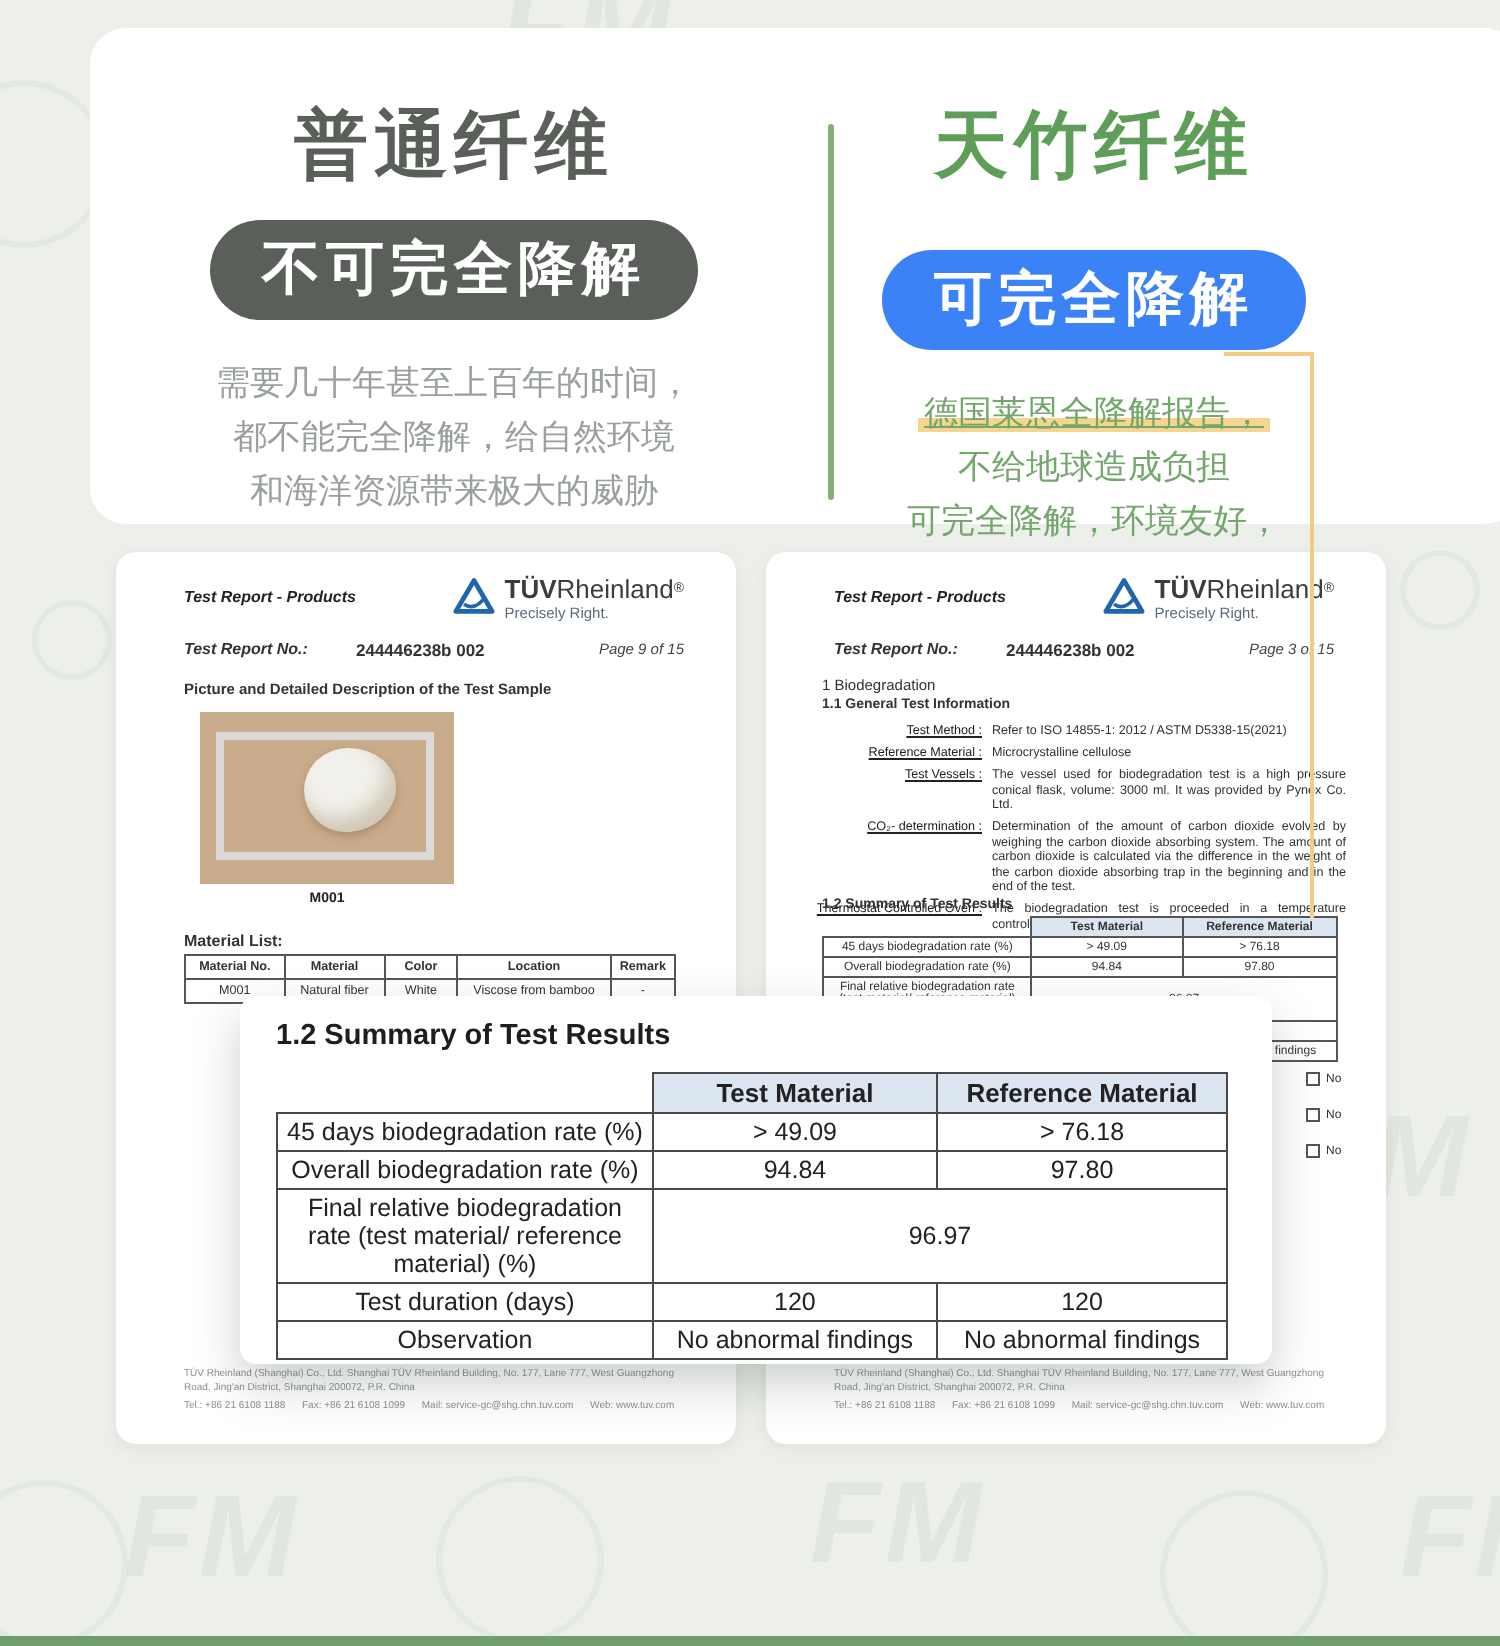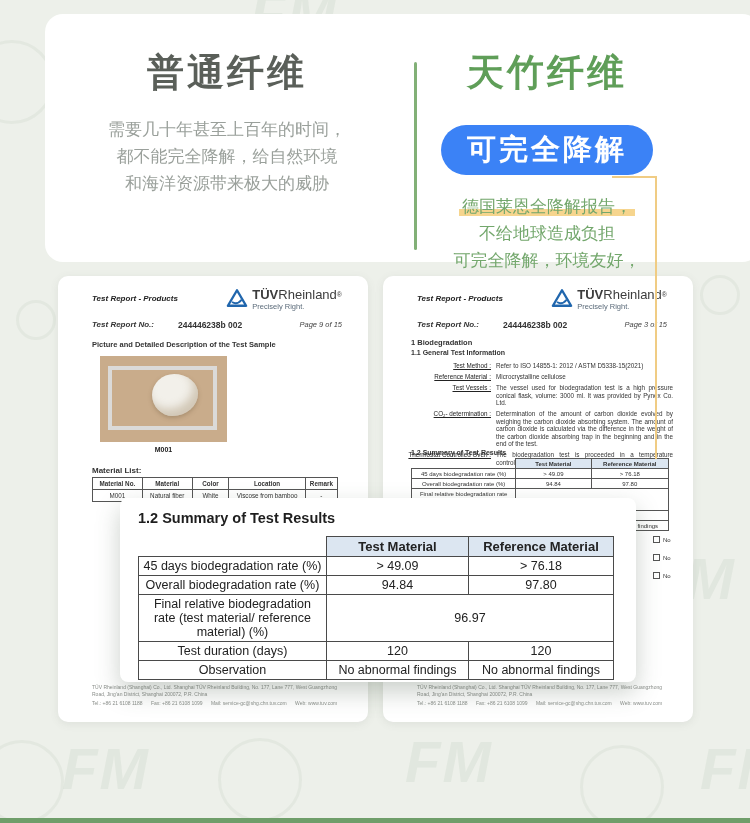--- a/index.html
+++ b/index.html
@@ -19,21 +19,21 @@
   .col-right{left:352px;}
   .col-title{font-size:37px;font-weight:bold;letter-spacing:3px;}
   .dark-text{color:#5a5f59;}
   .green-text{color:#5f9e58;}
   .pill{display:inline-block;margin-top:12px;padding:5px 26px;border-radius:30px;color:#ffffff;font-size:29px;font-weight:bold;letter-spacing:3px;}
   .pill-dark{background:#5a5f59;}
   .pill-green{background:#3b82f6;margin-top:27px;}
   .desc{margin-top:18px;font-size:17px;line-height:27px;}
   .desc-gray{color:#9aa09b;}
   .desc-green{color:#73a76c;}
-  .hl{background:linear-gradient(transparent 62%, #f6d58e 62%);padding:0 3px;}
+  .hl{background:linear-gradient(transparent 62%, #f6d58e 62%);padding:0 3px;text-decoration:underline;}
   .divider{position:absolute;left:369px;top:48px;width:3px;height:188px;background:#82b077;border-radius:2px;}
 
   
   .conn-h{position:absolute;left:612px;top:176px;width:45px;height:2px;background:#f0cc84;z-index:3;}
   .conn-v{position:absolute;left:655px;top:176px;width:2px;height:283px;background:#f0cc84;z-index:3;}
 
   
   .doc{position:absolute;top:276px;width:310px;height:446px;background:#ffffff;border-radius:10px;box-shadow:0 2px 8px rgba(90,100,90,0.10);z-index:2;color:#333;}
   .doc-l{left:58px;}
   .doc-r{left:383px;}
@@ -54,21 +54,21 @@
   .photo{left:42px;top:80px;width:127px;height:86px;background:#c9ac8b;overflow:hidden;}
   .ruler{position:absolute;left:8px;top:10px;right:10px;bottom:12px;border:4px solid rgba(222,226,229,0.85);}
   .fiber{position:absolute;left:52px;top:18px;width:46px;height:42px;background:#f2f0ea;border-radius:48% 52% 55% 45% / 50% 46% 54% 50%;box-shadow:inset -5px -7px 9px rgba(170,150,120,0.45), 0 2px 4px rgba(110,90,60,0.35);}
   .photo-cap{left:42px;top:170px;width:127px;text-align:center;font-size:7px;font-weight:bold;color:#222;}
   .mat-label{left:34px;top:190px;font-size:8px;font-weight:bold;}
   .mat-table{left:34px;top:201px;width:246px;border-collapse:collapse;font-size:6.3px;}
   .mat-table th,.mat-table td{border:1px solid #555;padding:2px 1px;text-align:center;font-weight:normal;}
   .mat-table th{font-weight:bold;}
 
   
-  .sec1{left:28px;top:62px;font-size:7.5px;font-weight:bold;}
+  .sec1{left:28px;top:62px;font-size:7.5px;font-weight:normal;}
   .sec11{left:28px;top:73px;font-size:7px;font-weight:bold;}
   .info{left:24px;top:86px;width:266px;font-size:6.3px;line-height:7.5px;}
   .info-row{display:flex;margin-bottom:3.5px;}
   .info-label{width:84px;text-align:right;text-decoration:underline;color:#222;flex-shrink:0;}
   .info-val{flex:1;margin-left:5px;text-align:justify;}
   .sec12{left:28px;top:173px;font-size:7px;font-weight:bold;}
   .mini-table{left:28px;top:182px;width:258px;border-collapse:collapse;font-size:6px;position:absolute;}
   .mini-table th,.mini-table td{border:1px solid #555;padding:1.5px 2px;text-align:center;font-weight:normal;}
   .mini-table th{background:#dce6f1;font-weight:bold;}
   .mini-table td.ghost{border:none;background:transparent;}
@@ -102,20 +102,21 @@
   <div class="wm wm-dot" style="left:-30px;top:40px;"></div>
   <div class="wm wm-dot" style="left:218px;top:738px;"></div>
   <div class="wm wm-dot" style="left:580px;top:745px;"></div>
   <div class="wm wm-dot" style="left:-20px;top:740px;"></div>
   <div class="wm wm-dot sm" style="left:700px;top:275px;"></div>
   <div class="wm wm-dot sm" style="left:16px;top:300px;"></div>
 
   <div class="card">
     <div class="col col-left">
       <div class="col-title dark-text">普通纤维</div>
+      <div><span class="pill pill-dark">不可完全降解</span></div>
       <div class="desc desc-gray">
         <div>需要几十年甚至上百年的时间，</div>
         <div>都不能完全降解，给自然环境</div>
         <div>和海洋资源带来极大的威胁</div>
       </div>
     </div>
     <div class="divider"></div>
     <div class="col col-right">
       <div class="col-title green-text">天竹纤维</div>
       <div><span class="pill pill-green">可完全降解</span></div>

